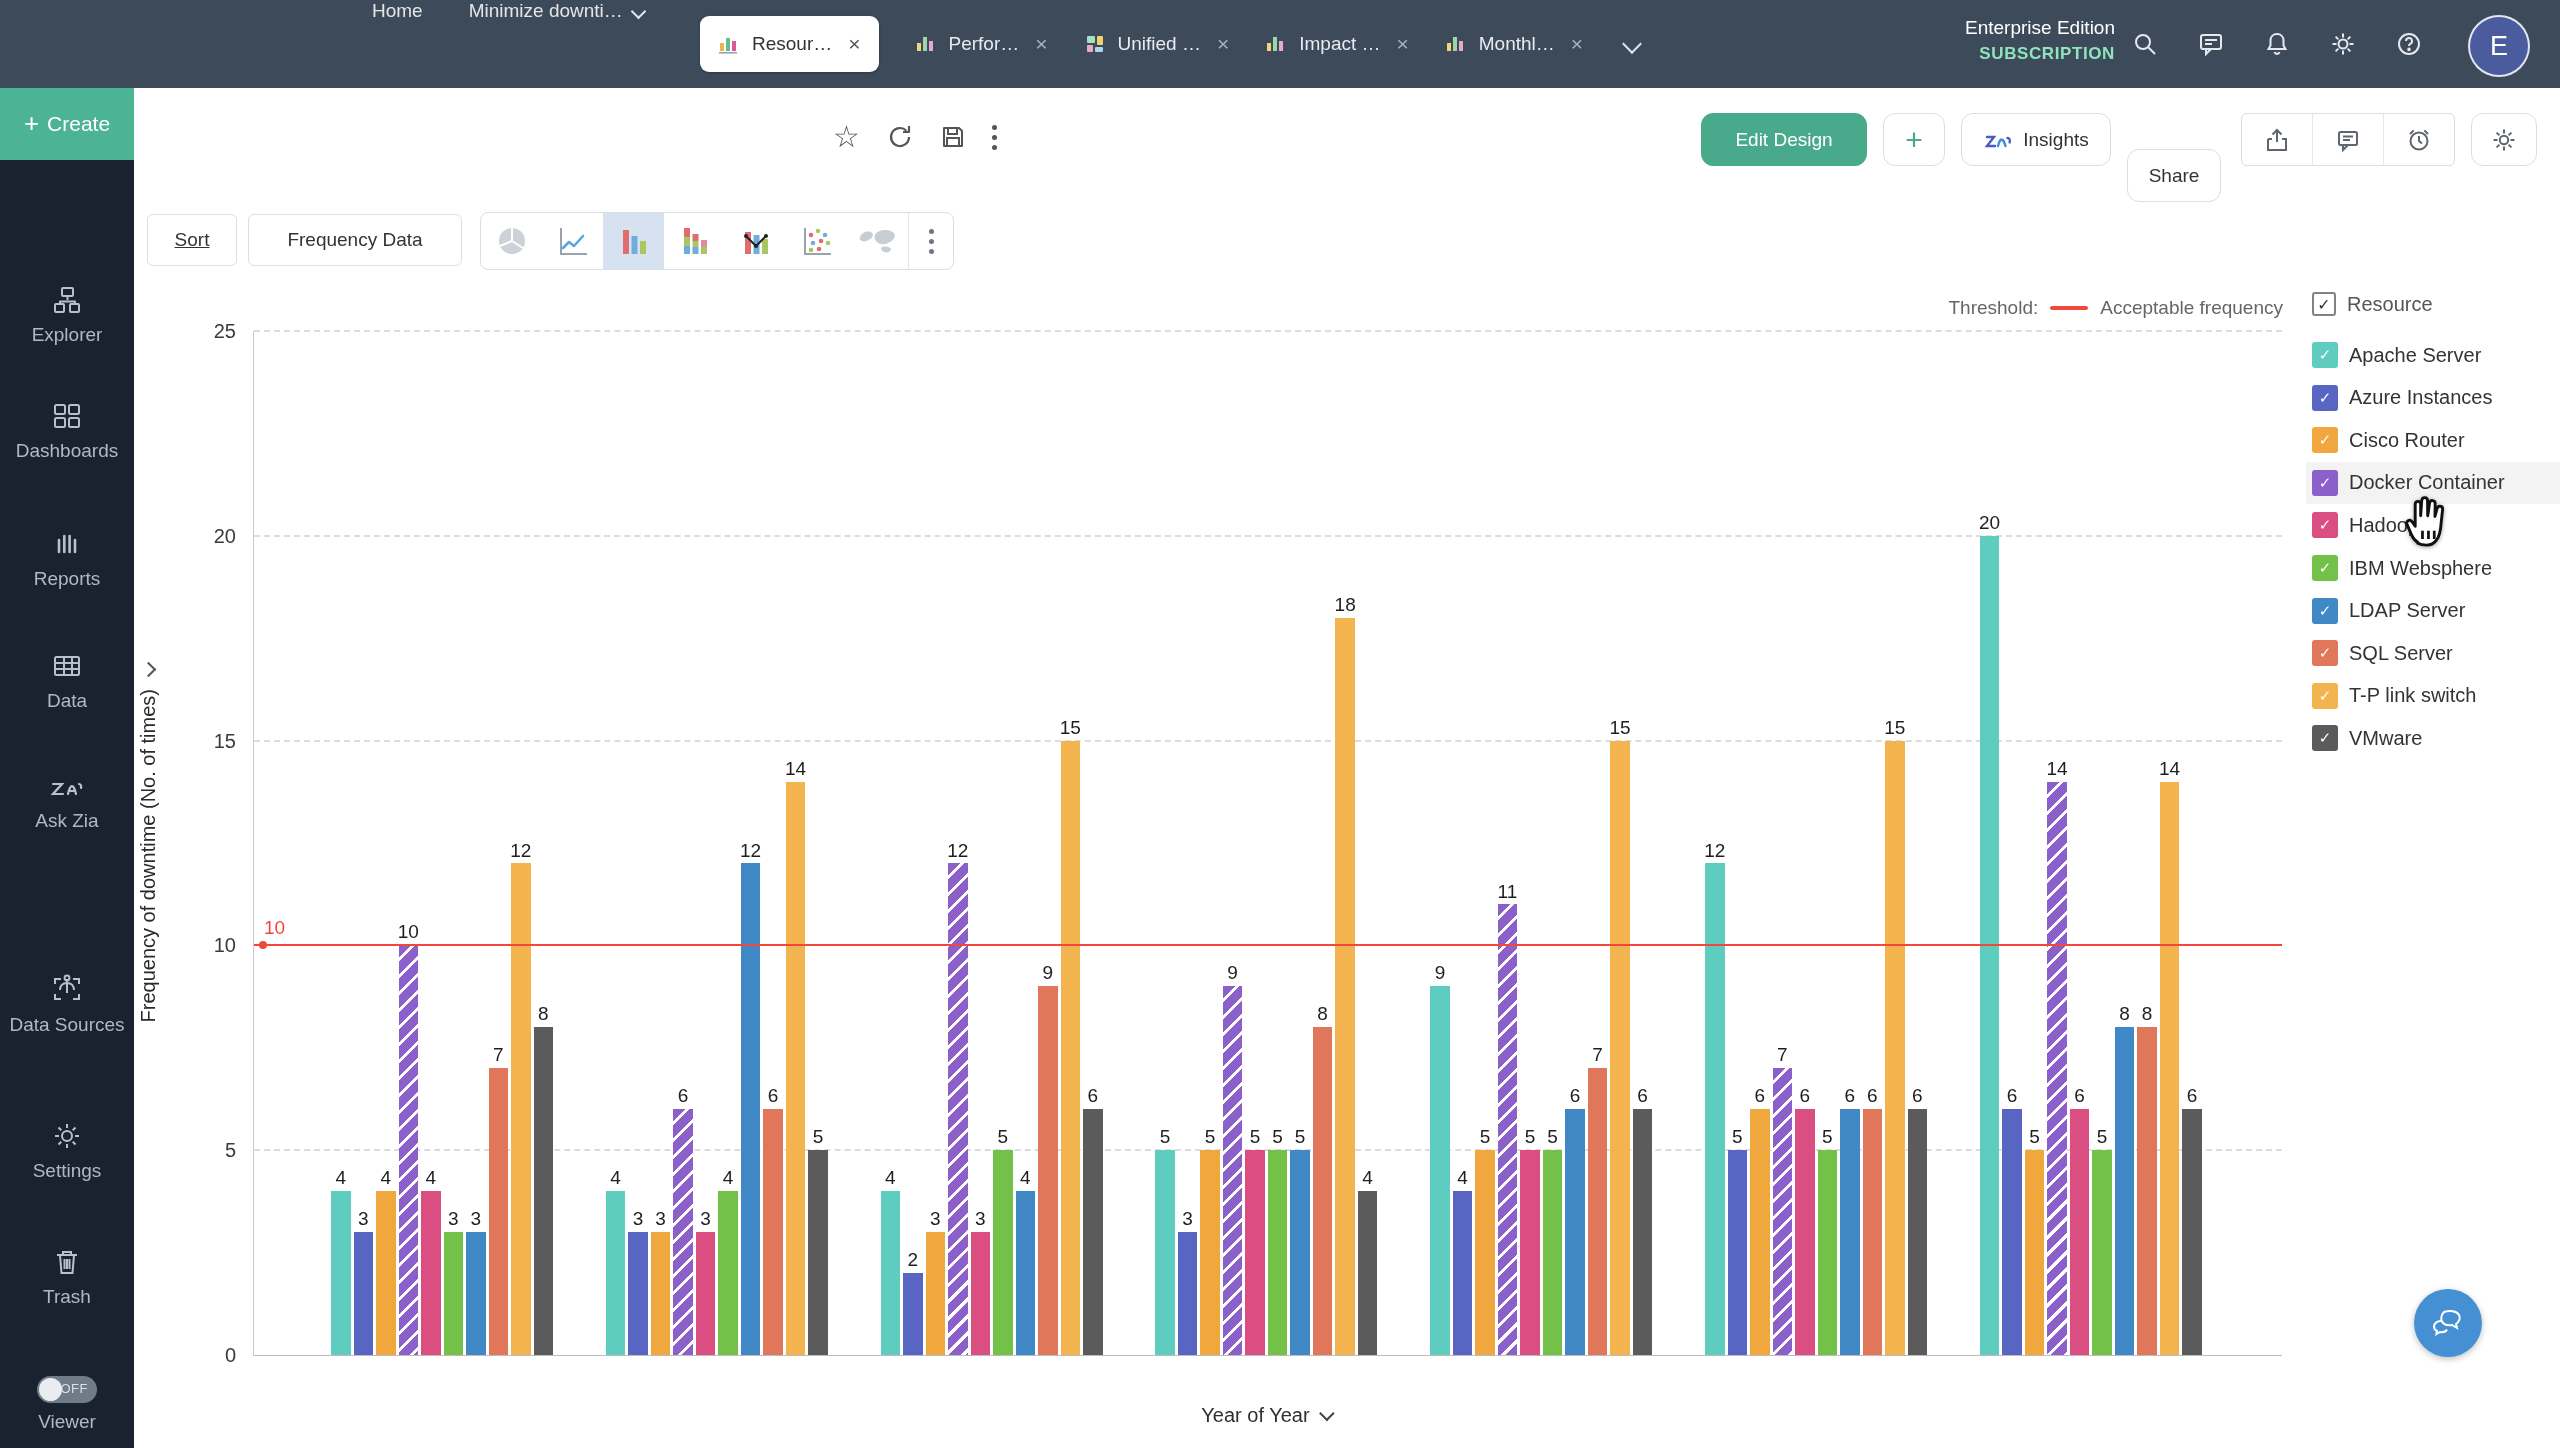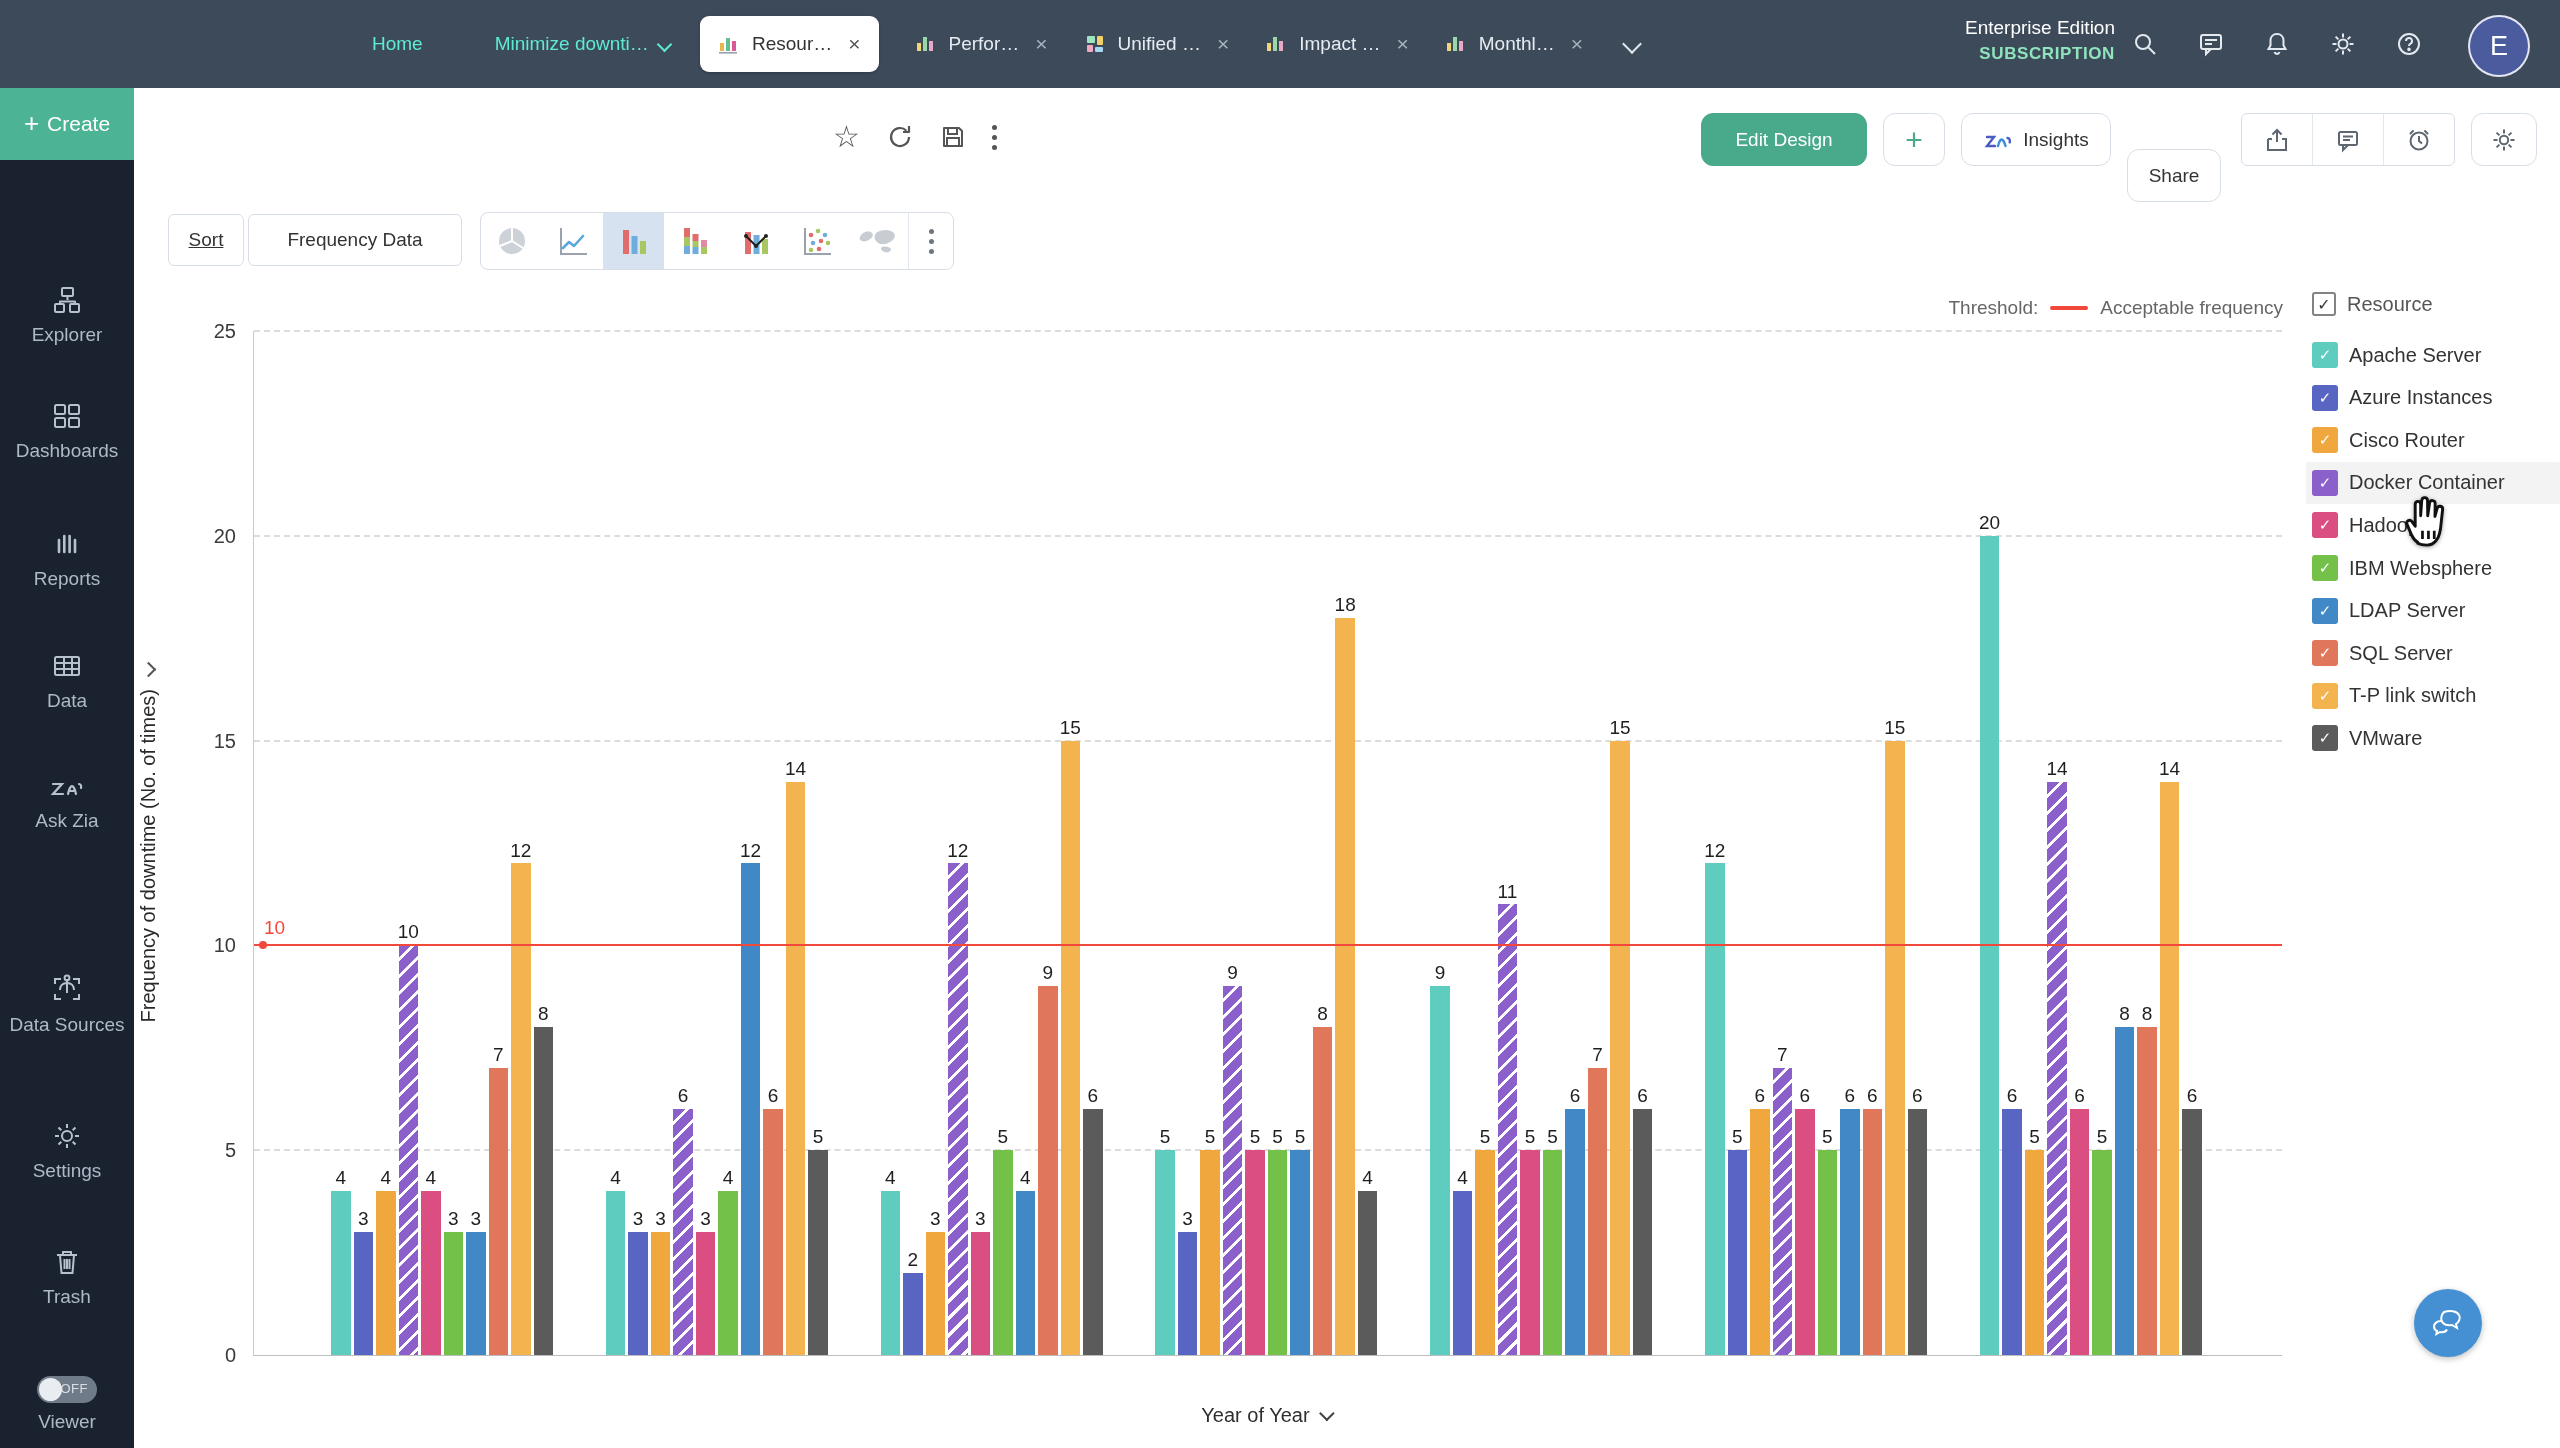--- a/index.html
+++ b/index.html
@@ -5,21 +5,21 @@
   html,body{margin:0;padding:0;}
   .page{position:relative;width:2560px;height:1448px;background:#fff;overflow:hidden;
         font-family:"Liberation Sans",sans-serif;-webkit-font-smoothing:antialiased;}
   svg{display:block;}
   
   .topbar{position:absolute;left:0;top:0;width:2560px;height:88px;background:#3D4A5A;z-index:20;}
   .logo{position:absolute;left:62px;top:0;height:88px;display:flex;align-items:center;color:#fff;}
   .logo .lg-b{font-size:30px;font-weight:bold;letter-spacing:.2px;}
   .logo .lg-l{font-size:30px;font-weight:300;margin-left:8px;}
   .logo .swoosh{margin-left:2px;margin-top:-26px;}
-  .topnav{position:absolute;left:372px;top:0;height:88px;display:flex;align-items:center;gap:72px;color:#5eead4;font-size:19px;}
+  .topnav{position:absolute;left:372px;top:0;height:88px;display:flex;align-items:flex-start;gap:46px;color:#e5e5e5;font-size:19px;}
   .topnav .nav-it{display:flex;align-items:center;gap:10px;cursor:default;}
   .chev{width:9px;height:9px;border-right:2px solid currentColor;border-bottom:2px solid currentColor;transform:rotate(45deg);display:inline-block;}
   .chev-up-right{transform:rotate(-45deg);}
   .tabs{position:absolute;left:700px;top:0;height:88px;display:flex;align-items:center;gap:36px;}
   .tab{display:flex;align-items:center;gap:12px;color:#E6EBF1;font-size:19px;}
   .tab .x{color:#A9B3BF;font-size:21px;margin-left:4px;}
   .tab.active{background:#fff;color:#333;border-radius:9px;height:56px;padding:0 18px;box-shadow:0 1px 3px rgba(0,0,0,.25);}
   .tab.active .x{color:#555;}
   .more-tabs{color:#DFE5EC;margin-left:6px;}
   .edition{position:absolute;left:1895px;top:14px;width:220px;text-align:right;line-height:1.45;}
@@ -338,21 +338,21 @@
         </svg>
       </span>
   </div>
   <div class="btn" style="left:2471px;top:113px;width:66px;">
     <svg width="26" height="26" viewBox="0 0 26 26" fill="none" stroke="#5E6670" stroke-width="2">
         <circle cx="13" cy="13" r="4.2"></circle>
         <path d="M13 2.5v4M13 19.5v4M2.5 13h4M19.5 13h4M5.6 5.6l2.8 2.8M17.6 17.6l2.8 2.8M20.4 5.6l-2.8 2.8M8.4 17.6l-2.8 2.8"></path>
       </svg>
   </div>
 
-  <div class="pill" style="left:168px;width:76px;text-decoration:underline;">
+  <div class="pill" style="left:147px;width:90px;text-decoration:underline;">
       <span>Sort</span>
     </div>
   <div class="pill" style="left:248px;width:214px;">
       <span>Frequency Data</span>
     </div>
 
   <div class="charttype-bar">
     <span class="ct-cell">
         <svg width="38" height="38" viewBox="0 0 38 38">
           <circle cx="19" cy="19" r="13" fill="#CDD2D8"></circle>

